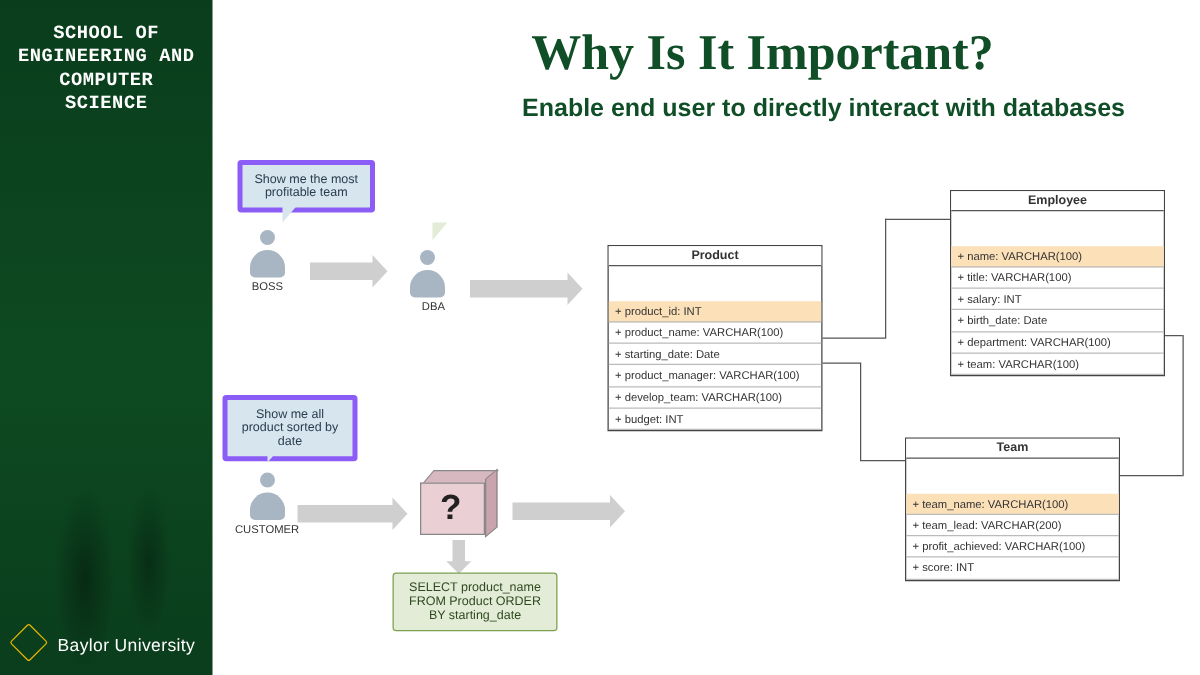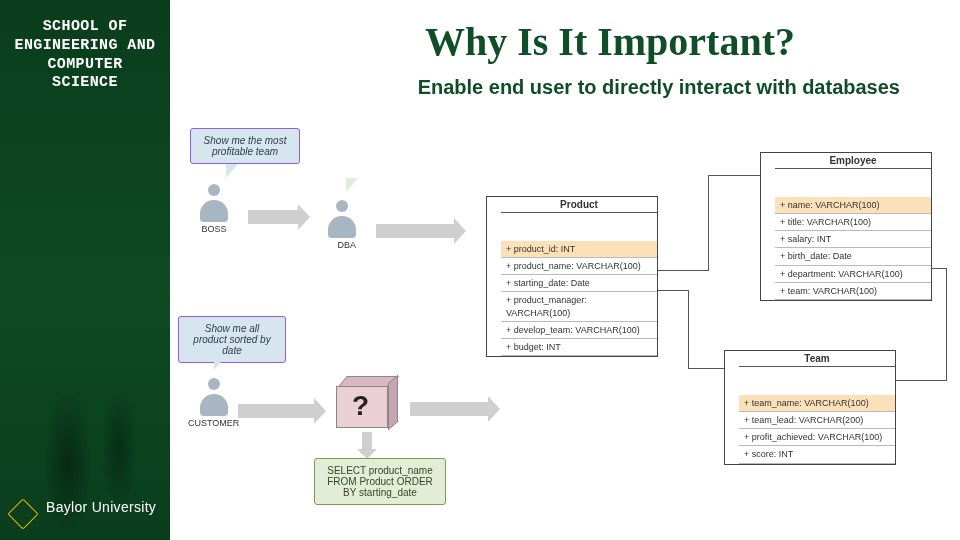--- a/index.html
+++ b/index.html
@@ -5,50 +5,50 @@
   * { box-sizing: border-box; margin: 0; padding: 0; }
   html, body { width: 960px; height: 540px; font-family: Arial, sans-serif; background: #fff; overflow: hidden; }
   .slide { position: relative; width: 960px; height: 396px; }
   .sidebar { position: absolute; left: 0; top: 0; width: 170px; height: 540px;
     background: linear-gradient(to bottom, #0a3d1c 0%, #0d4a22 55%, #0a3d1c 100%); }
   .sidebar::before { content:""; position:absolute; left:0; bottom:0; width:170px; height:260px;
     background: radial-gradient(40px 120px at 40% 70%, rgba(0,0,0,0.35), transparent 60%),
                 radial-gradient(30px 100px at 70% 65%, rgba(0,0,0,0.3), transparent 60%); }
   .school { position:absolute; top:18px; left:10px; width:150px; color:#fff; font-family: "Courier New", monospace;
     font-weight:700; font-size:15px; line-height:1.25; text-align:center; letter-spacing:0.4px; }
-  .brand { position:absolute; left:12px; bottom:16px; display:flex; align-items:flex-start; gap:8px; color:#fff; }
+  .brand { position:absolute; left:12px; bottom:16px; display:flex; align-items:flex-end; gap:8px; color:#fff; }
   .bu { font-weight:700; color:#e9b600; font-size:13px; position:relative; }
   .bu .shield { display:inline-block; width:22px; height:22px; border:1.5px solid #e9b600; border-radius:2px;
     transform: rotate(45deg); margin-right:4px; position:relative; top:4px; }
   .bn { font-size:14px; letter-spacing:0.3px; }
   .title { position:absolute; top:18px; left:300px; width:620px; text-align:center; font-weight:800;
     font-size:40px; color:#0f4e26; font-family: Georgia, 'Times New Roman', serif; }
   .subtitle { position:absolute; top:76px; left:250px; width:650px; text-align:right; font-weight:700;
     font-size:20px; color:#0f4e26; }
   .diagram { position:absolute; left:178px; top:120px; width:770px; height:400px; }
   .bubble { position:absolute; border-radius:3px; padding:6px 8px; font-size:10px; text-align:center; }
-  .bubble.blue { background:#d7e5ef; border:1px solid #8b5cf6; color:#2a3d4d;font-style:italic; }
+  .bubble.blue { background:#d7e5ef; border:4px solid #8b5cf6; color:#2a3d4d; }
   .bubble.green { background:#e2ecd7; border:1px solid #7aa04d; color:#2f4a1f; }
   .tail { position:absolute; width:0; height:0; }
   .personWrap { position:absolute; text-align:center; font-size:9px; color:#333; }
   .person { width:28px; height:38px; margin:0 auto 2px; position:relative; }
   .person .head { width:12px; height:12px; border-radius:50%; background:#a8b5c2; position:absolute; left:8px; top:0; }
   .person .body { width:28px; height:22px; border-radius:14px 14px 4px 4px; background:#a8b5c2; position:absolute; bottom:0; left:0; }
   .arrowR { position:absolute; height:14px; background:#cfcfcf; }
   .arrowR::after { content:""; position:absolute; right:-10px; top:-6px; border-left:12px solid #cfcfcf;
     border-top:13px solid transparent; border-bottom:13px solid transparent; }
   .arrowD { position:absolute; width:10px; background:#cfcfcf; }
   .arrowD::after { content:""; position:absolute; left:-5px; bottom:-9px; border-top:10px solid #cfcfcf;
     border-left:10px solid transparent; border-right:10px solid transparent; }
   .box3d { position:absolute; width:62px; height:52px; }
   .bface { position:absolute; left:0; top:10px; width:52px; height:42px; background:#eacfd5; border:1px solid #888; }
   .btop { position:absolute; left:6px; top:0; width:52px; height:12px; background:#d7b7c0; border:1px solid #888; transform: skewX(-40deg); }
   .bside { position:absolute; left:52px; top:3px; width:10px; height:47px; background:#c9a4af; border:1px solid #888; transform: skewY(-40deg); }
   .qm { position:absolute; font-size:28px; font-weight:700; color:#222; }
-  .schema { position:absolute; border:1px solid #444; background:#fff; font-size:9px; color:#333;padding-left:14px; }
+  .schema { position:absolute; border:1px solid #444; background:#fff; font-size:9px; color:#333; }
   .schema .hdr { background:#fff; border-bottom:1px solid #555; text-align:center; font-weight:700; font-size:10px; padding:2px 0; }
   .schema .row { border-bottom:1px solid #bbb; padding:2px 5px; line-height:1.35; }
   .schema .row.hl { background:#fbe0b8;margin-top:28px; }
   .conn { position:absolute; background:#555; }
 </style>
 </head>
 <body>
 
 <div class="slide">
   <div class="sidebar">

